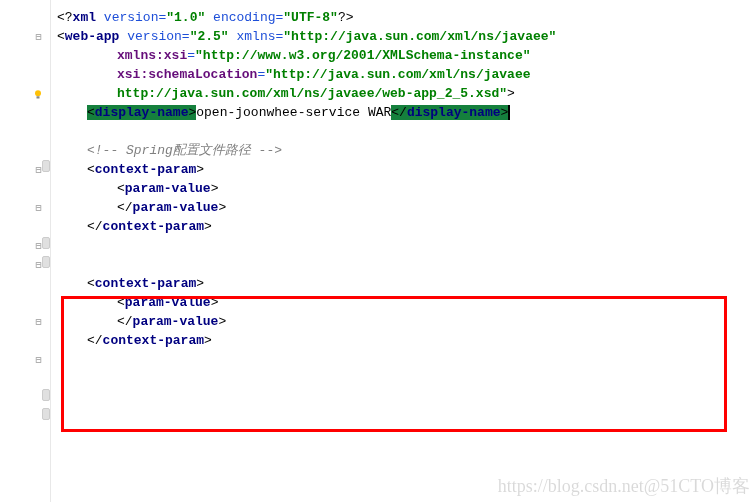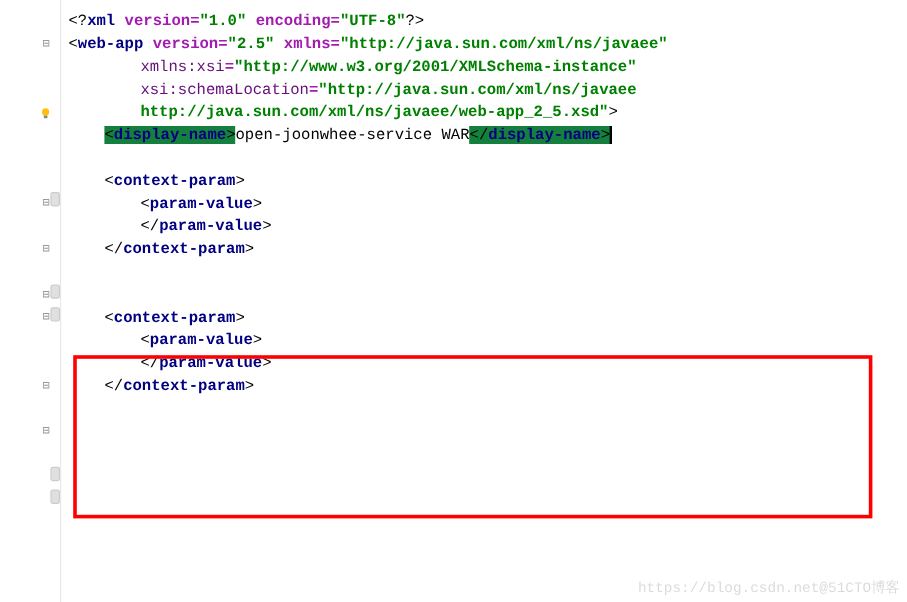--- a/index.html
+++ b/index.html
@@ -68,43 +68,43 @@
     padding: 8px 0 0 6px;
     position: relative;
   }
   .line {
     height: 19px;
     white-space: pre;
     line-height: 19px;
   }
   .xml-bracket { color: #000000; }
   .xml-tag { color: #000080; font-weight: bold; }
-  .xml-attr { color: #a21caf; font-weight: bold; }
-  .xml-ns { color: #660E7A; font-weight: normal; }
+  .xml-attr { color: #1d4ed8; font-weight: normal; }
+  .xml-ns { color: #660E7A; font-weight: bold; }
   .xml-val { color: #008000; font-weight: bold; }
   .xml-text { color: #000000; }
   .xml-comment { color: #808080; font-style: italic; }
   .highlight-tag {
     background: #15803d;
   }
   .cursor-line {
     border-right: 2px solid #000;
   }
   .red-box {
     position: absolute;
     border: 3px solid #ff0000;
     pointer-events: none;
   }
   .watermark {
     position: absolute;
     bottom: 4px;
     right: 6px;
     color: rgba(0,0,0,0.15);
-    font-size: 12px;
-    font-family: Liberation Mono, monospace;
+    font-size: 18px;
+    font-family: Liberation Serif, serif;
   }
   .indent1 { padding-left: 30px; }
   .indent2 { padding-left: 60px; }
   .indent3 { padding-left: 90px; }
 </style>
 </head>
 <body>
 
 <div class="editor">
   <div class="gutter">
@@ -167,20 +167,21 @@
     <div class="line indent2"><span class="xml-ns">xmlns:xsi</span><span class="xml-attr">=</span><span class="xml-val">"http://www.w3.org/2001/XMLSchema-instance"</span></div>
 
     <div class="line indent2"><span class="xml-ns">xsi:schemaLocation</span><span class="xml-attr">=</span><span class="xml-val">"http://java.sun.com/xml/ns/javaee</span></div>
 
     <div class="line indent2"><span class="xml-val">http://java.sun.com/xml/ns/javaee/web-app_2_5.xsd"</span><span class="xml-bracket">&gt;</span></div>
 
     <div class="line indent1"><span class="highlight-tag"><span class="xml-bracket">&lt;</span><span class="xml-tag">display-name</span><span class="xml-bracket">&gt;</span></span><span class="xml-text">open-joonwhee-service WAR</span><span class="highlight-tag"><span class="xml-bracket">&lt;/</span><span class="xml-tag">display-name</span><span class="xml-bracket cursor-line">&gt;</span></span></div>
 
     <div class="line"></div>
 
+    <div class="line indent1"><span class="xml-comment">&lt;!-- Spring配置文件路径 --&gt;</span></div>
 
     <div class="line indent1"><span class="xml-bracket">&lt;</span><span class="xml-tag">context-param</span><span class="xml-bracket">&gt;</span></div>
 
 
     <div class="line indent2"><span class="xml-bracket">&lt;</span><span class="xml-tag">param-value</span><span class="xml-bracket">&gt;</span></div>
 
 
     <div class="line indent2"><span class="xml-bracket">&lt;/</span><span class="xml-tag">param-value</span><span class="xml-bracket">&gt;</span></div>
 
     <div class="line indent1"><span class="xml-bracket">&lt;/</span><span class="xml-tag">context-param</span><span class="xml-bracket">&gt;</span></div>

